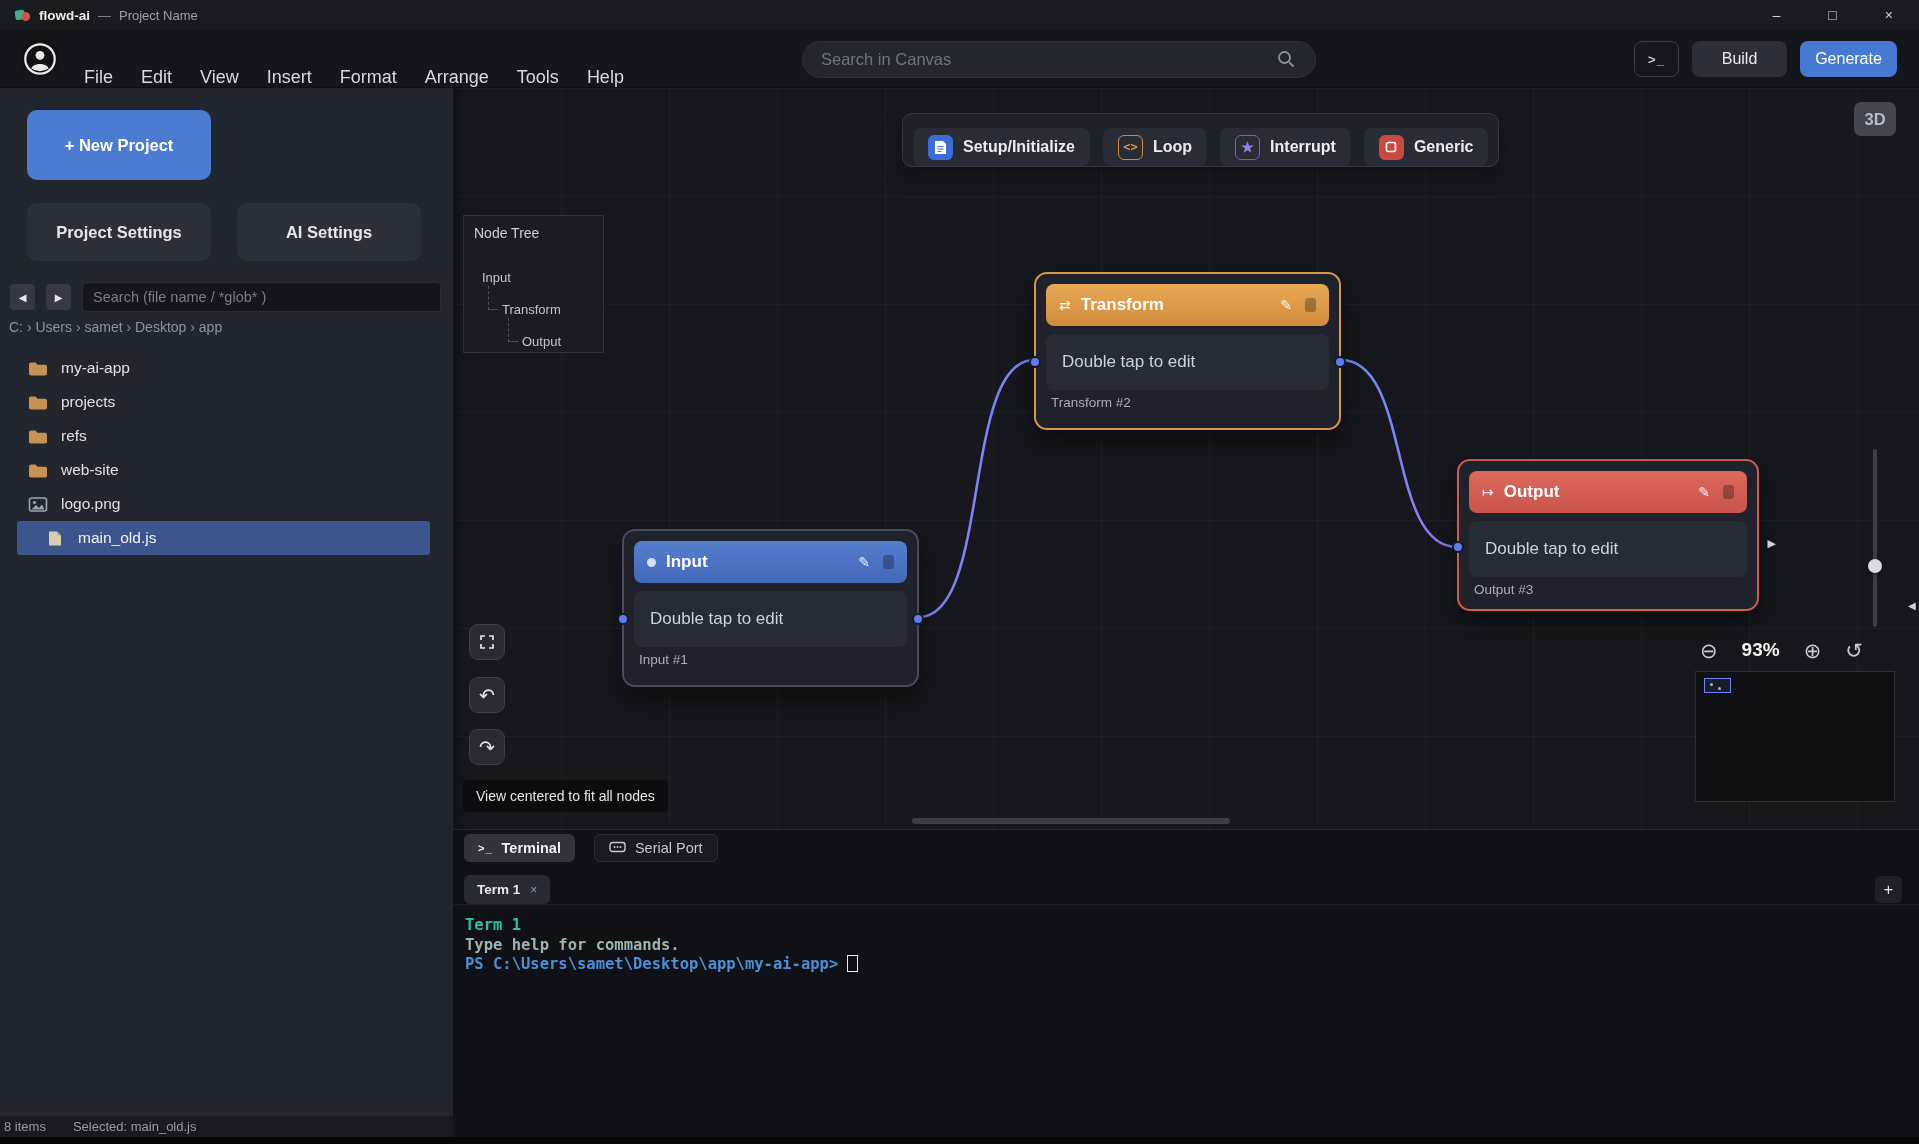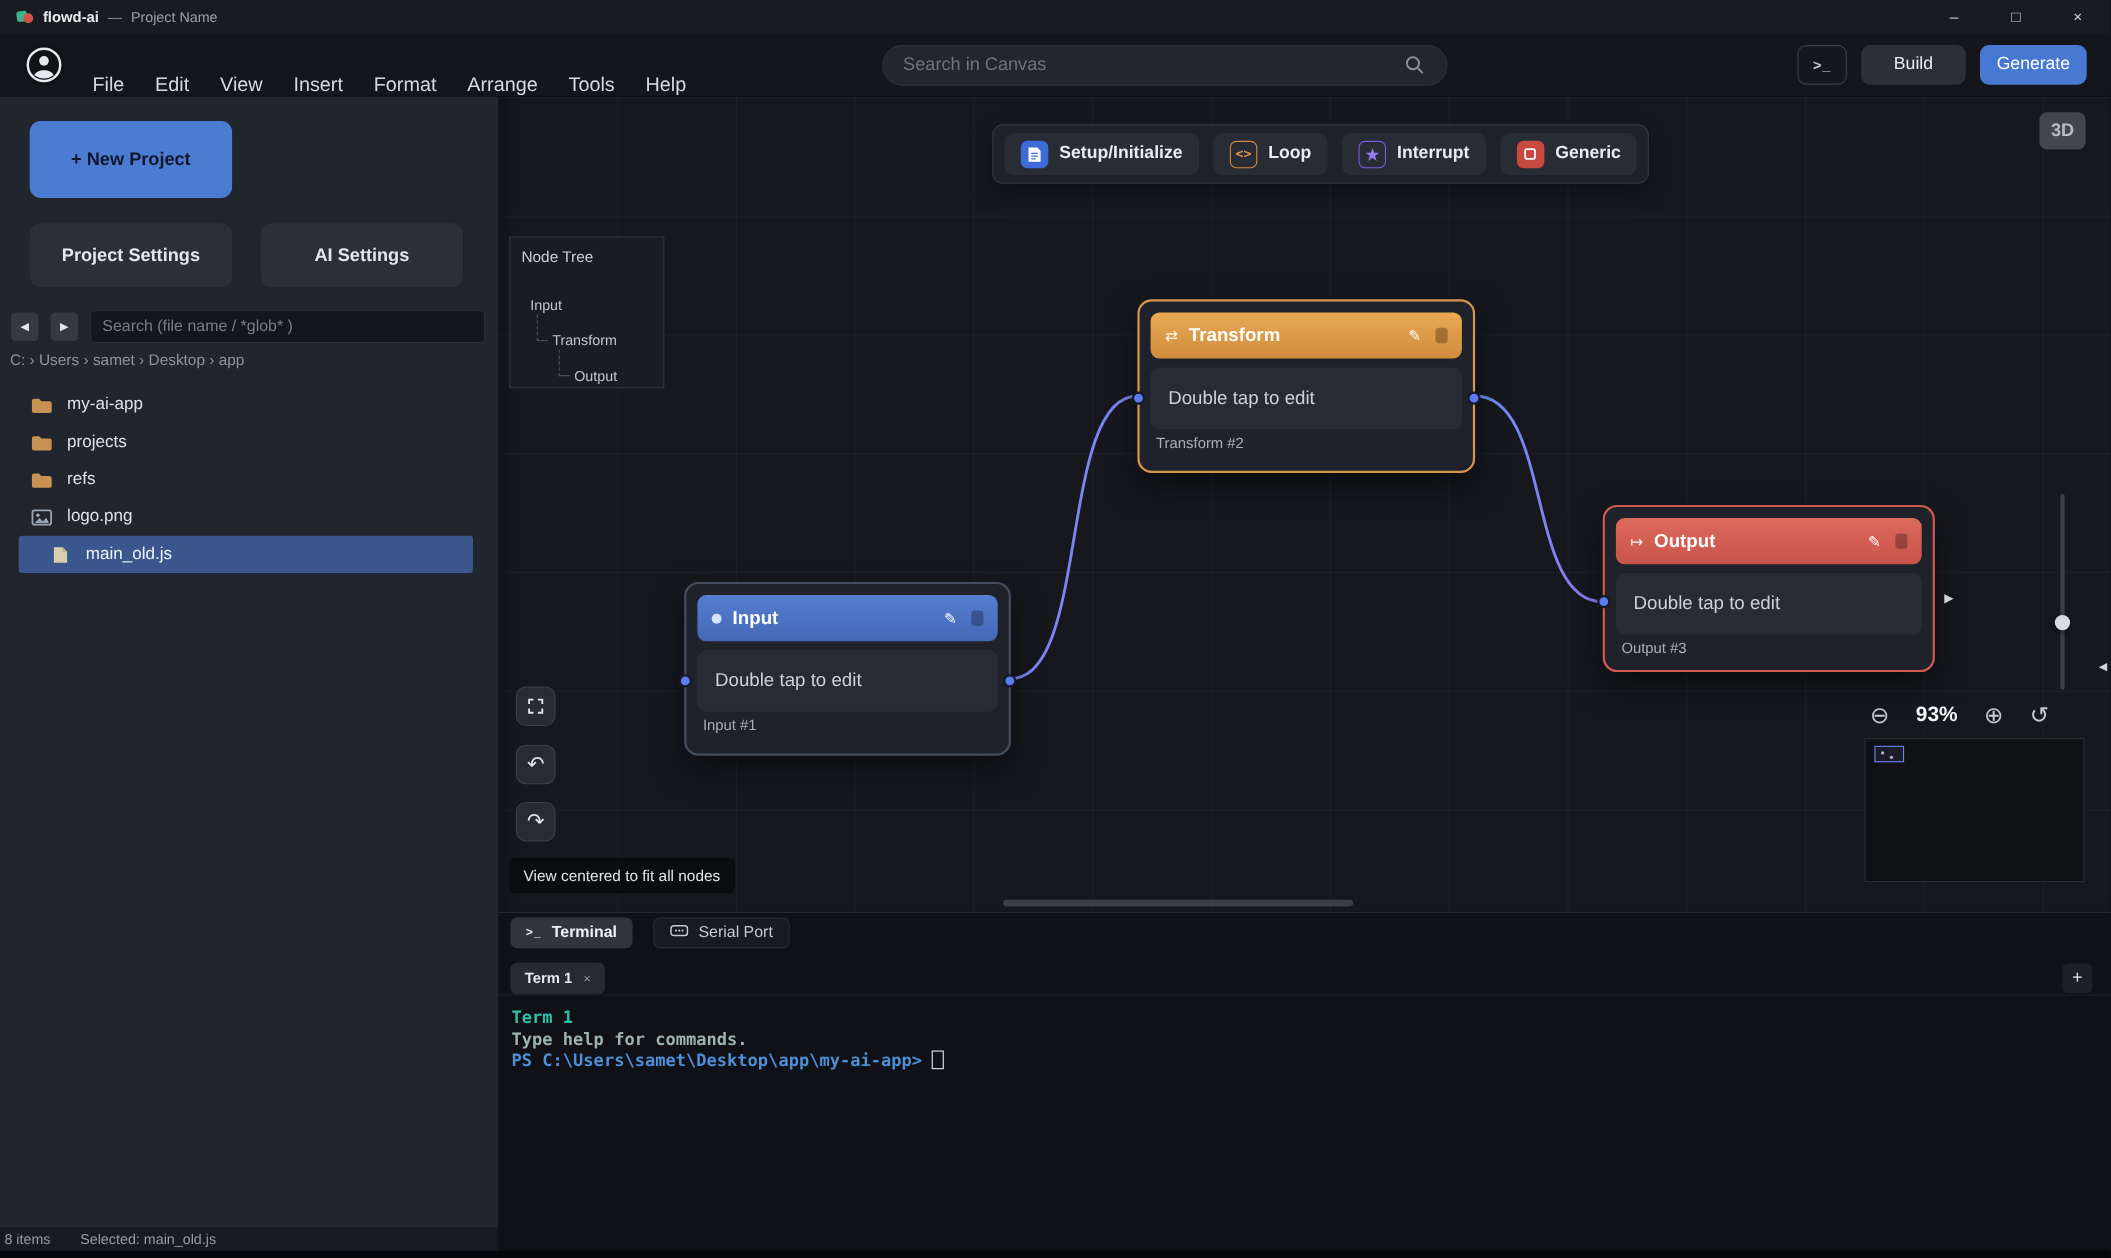--- a/index.html
+++ b/index.html
@@ -32,21 +32,21 @@
             font-size:13px;font-weight:bold;display:flex;align-items:center;justify-content:center;letter-spacing:1px;cursor:pointer;}
   .build-btn{width:95px;height:36px;background:#2b2f37;border-radius:8px;color:#e8ebef;font-size:16px;
              display:flex;align-items:center;justify-content:center;cursor:pointer;}
   .generate-btn{width:97px;height:36px;background:#4779d2;border-radius:8px;color:#fff;font-size:16px;
              display:flex;align-items:center;justify-content:center;cursor:pointer;}
 
   
   .sidebar{position:absolute;left:0;top:88px;width:453px;height:1028px;background:#21252d;}
   .sb-btn{position:absolute;border-radius:10px;display:flex;align-items:center;justify-content:center;
           font-size:16.5px;font-weight:600;cursor:pointer;}
-  .sb-new{left:27px;top:22px;width:184px;height:70px;background:#4b7cd2;color:#0f172a;}
+  .sb-new{left:27px;top:22px;width:184px;height:70px;background:#4b7cd2;color:#ffffff;}
   .sb-open{left:237px;top:22px;width:184px;height:70px;background:#2b2f38;color:#e3e7ec;}
   .sb-ps{left:27px;top:115px;width:184px;height:58px;background:#2b2f38;color:#e3e7ec;}
   .sb-ai{left:237px;top:115px;width:184px;height:58px;background:#2b2f38;color:#e3e7ec;}
   .nav-btn{position:absolute;top:196px;width:25px;height:26px;background:#343943;border-radius:4px;color:#e4e8ee;
            font-size:10px;display:flex;align-items:center;justify-content:center;cursor:pointer;}
   .nav-back{left:10px;} .nav-fwd{left:46px;}
   .sb-search{position:absolute;left:82px;top:194px;width:359px;height:30px;background:#14161b;border:1px solid #2a2e36;
              border-radius:4px;color:#cfd4db;font-size:14.5px;padding:0 10px;outline:none;}
   .sb-search::placeholder{color:#777e88;}
   .breadcrumb{position:absolute;left:9px;top:231px;font-size:14px;color:#8d949e;}
@@ -58,21 +58,21 @@
   .statusbar{position:absolute;left:0;top:1116px;width:453px;height:21px;background:#171a20;display:flex;
              align-items:center;gap:27px;padding-left:4px;font-size:13px;color:#959ca6;}
   .bottom-strip{position:absolute;left:0;top:1137px;width:100%;height:7px;background:#05060a;}
 
   
   .canvas{position:absolute;left:453px;top:88px;width:1466px;height:741px;background:#16181e;
     background-image:linear-gradient(rgba(130,140,160,0.07) 1px,transparent 1px),
                      linear-gradient(90deg,rgba(130,140,160,0.07) 1px,transparent 1px);
     background-size:108px 108px;box-shadow:inset 14px 0 22px -16px rgba(0,0,0,0.6);}
 
-  .palette{position:absolute;left:449px;top:25px;height:54px;display:flex;align-items:center;gap:13px;
+  .palette{position:absolute;left:449px;top:25px;height:54px;display:flex;align-items:flex-end;gap:13px;
            background:#1d2128;border:1px solid #33383f;border-radius:10px;padding:0 10px;
            box-shadow:0 8px 20px rgba(0,0,0,0.35);}
   .p-item{display:flex;align-items:center;gap:10px;background:#282d35;border-radius:8px;padding:0 15px;height:38px;
           font-size:16px;font-weight:600;color:#e9ecf0;cursor:pointer;}
   .pi{width:25px;height:25px;border-radius:6px;display:flex;align-items:center;justify-content:center;flex:0 0 auto;}
   .pi-doc{background:#3d6cd9;}
   .pi-code{border:1.5px solid #d6873d;color:#e1934a;font-size:12px;font-weight:bold;
            font-family:"DejaVu Sans Mono",monospace;}
   .pi-star{border:1.5px solid #7e57e2;color:#9a79f2;font-size:14px;}
   .pi-gen{background:#c8493f;}
@@ -238,20 +238,28 @@
         <span class="ficon">
             <svg viewBox="0 0 20 16">
               <path d="M1 4 a2 2 0 0 1 2-2 h4.5 l2 2.2 H17 a2 2 0 0 1 2 2 V13 a2 2 0 0 1 -2 2 H3 a2 2 0 0 1 -2-2 z" fill="#c89352"></path>
             </svg>
           </span>
         <span>refs</span>
       </div>
       <div class="file-row">
         <span class="ficon">
             <svg viewBox="0 0 20 16">
+              <path d="M1 4 a2 2 0 0 1 2-2 h4.5 l2 2.2 H17 a2 2 0 0 1 2 2 V13 a2 2 0 0 1 -2 2 H3 a2 2 0 0 1 -2-2 z" fill="#c89352"></path>
+            </svg>
+          </span>
+        <span>web-site</span>
+      </div>
+      <div class="file-row">
+        <span class="ficon">
+            <svg viewBox="0 0 20 16">
               <rect x="1.5" y="1.5" width="17" height="13" rx="2" fill="none" stroke="#9aa6b4" stroke-width="1.6"></rect>
               <circle cx="6.5" cy="6" r="1.6" fill="#9aa6b4"></circle>
               <path d="M3.5 13 l4.5-4.5 3 3 3-3.5 2.5 5 z" fill="#9aa6b4"></path>
             </svg>
           </span>
         <span>logo.png</span>
       </div>
       <div class="file-row selected">
         <span class="ficon">
             <svg viewBox="0 0 20 16">

